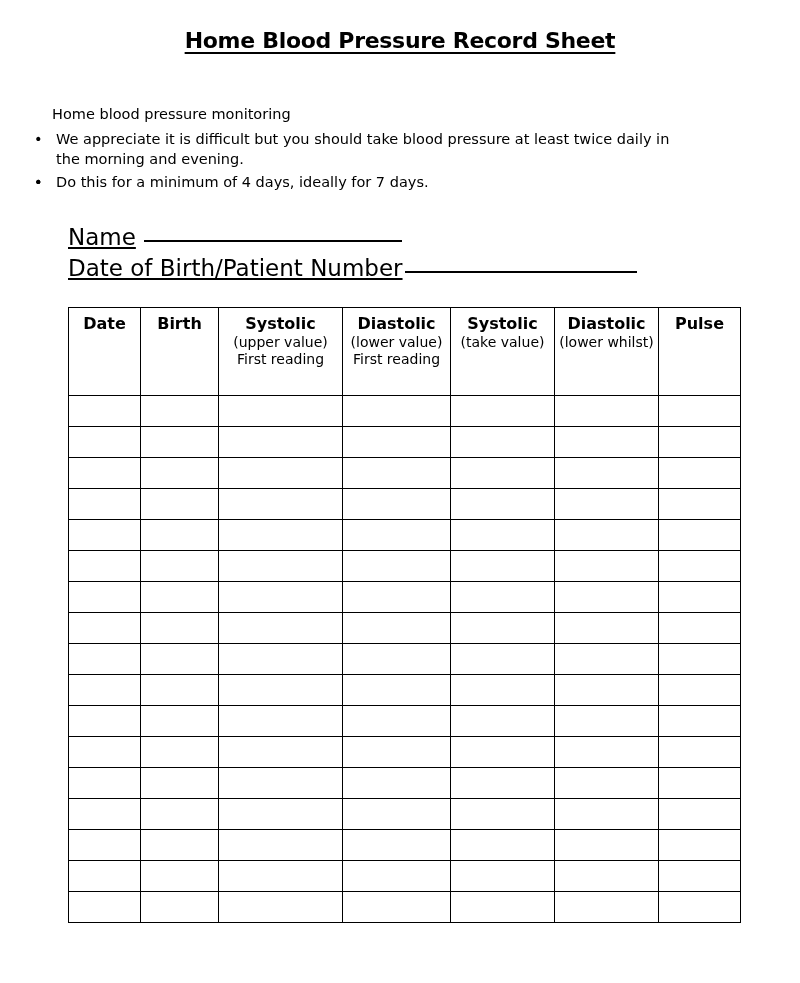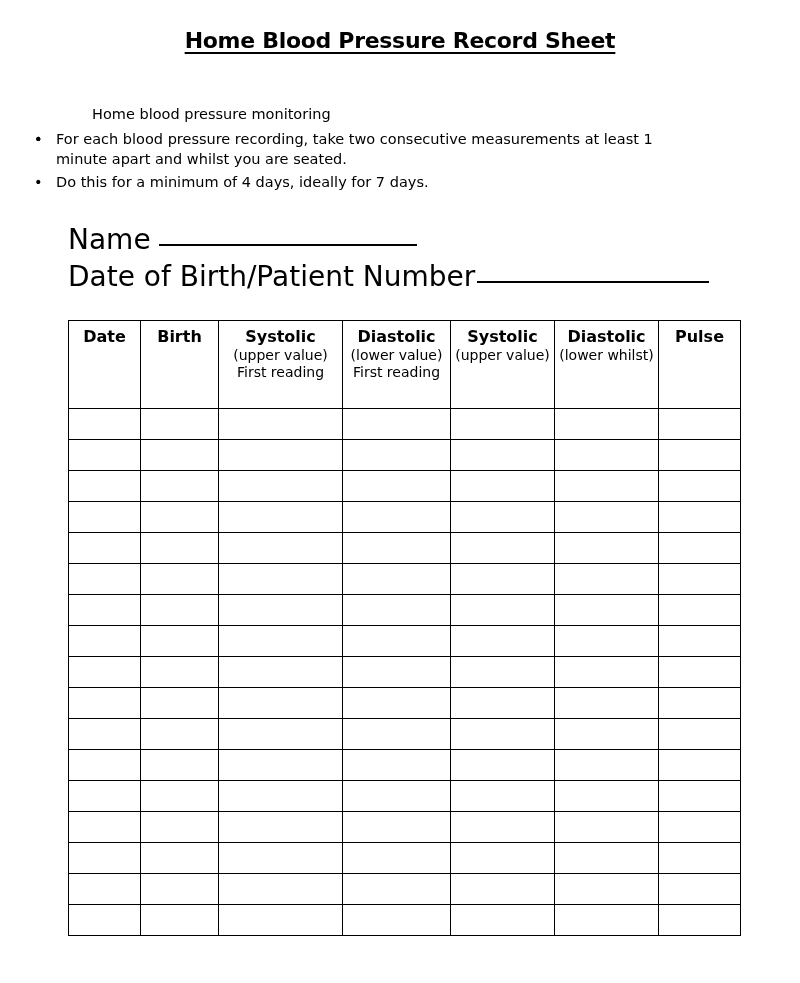--- a/index.html
+++ b/index.html
@@ -25,21 +25,21 @@
     text-align: center;
     font-size: 22px;
     font-weight: bold;
     letter-spacing: -0.3px;
     margin: 28px 0 0 0;
     padding: 0 40px;
     text-decoration: underline;
     text-underline-offset: 4px;
   }
   .intro {
-    margin: 52px 0 0 92px;
+    margin: 52px 0 0 52px;
     font-size: 14.5px;
     line-height: 1.35;
   }
   .bullets {
     margin: 4px 0 0 0;
     padding: 0;
     list-style: none;
     width: 672px;
   }
   .bullets li {
@@ -58,21 +58,22 @@
   }
   .field-block {
     margin: 30px 0 0 68px;
   }
   .field-line {
     font-size: 22px;
     line-height: 1.32;
     white-space: nowrap;
   }
   .field-label {
-    font-size: 28px;
+    font-size: 23px;
+    text-decoration: underline;
   }
   .blank {
     display: inline-block;
     border-bottom: 2px solid #000;
     vertical-align: 3px;
   }
   .blank-name { width: 258px; margin-left: 8px; }
   .blank-dob { width: 232px; margin-left: 2px; }
 
   .table-wrap {
@@ -123,24 +124,24 @@
 
 <div class="page">
 
   <h1 class="title">Home Blood Pressure Record Sheet</h1>
 
   <div class="intro">Home blood pressure monitoring</div>
 
   <ul class="bullets">
     <li>
       <span class="dot">•</span>
+      <span>We appreciate it is difficult but you should take blood pressure at least twice daily in the morning and evening.</span>
     </li>
     <li>
       <span class="dot">•</span>
-      <span>For each blood pressure recording, take two consecutive measurements at least 1 minute apart and whilst you are seated.</span>
     </li>
     <li>
       <span class="dot">•</span>
       <span>Do this for a minimum of 4 days, ideally for 7 days.</span>
     </li>
   </ul>
 
   <div class="field-block">
     <div class="field-line">
       <span class="field-label">Name</span><span class="blank blank-name"></span>
@@ -174,21 +175,21 @@
           <th>
             <span class="th-main">Systolic</span>
             <span class="th-sub">(upper value) First reading</span>
           </th>
           <th>
             <span class="th-main">Diastolic</span>
             <span class="th-sub">(lower value) First reading</span>
           </th>
           <th>
             <span class="th-main">Systolic</span>
-            <span class="th-sub">(upper value)</span>
+            <span class="th-sub">(take value)</span>
           </th>
           <th>
             <span class="th-main">Diastolic</span>
             <span class="th-sub">(lower whilst)</span>
           </th>
           <th>
             <span class="th-main">Pulse</span>
             <span class="th-sub"></span>
           </th>
         </tr>

